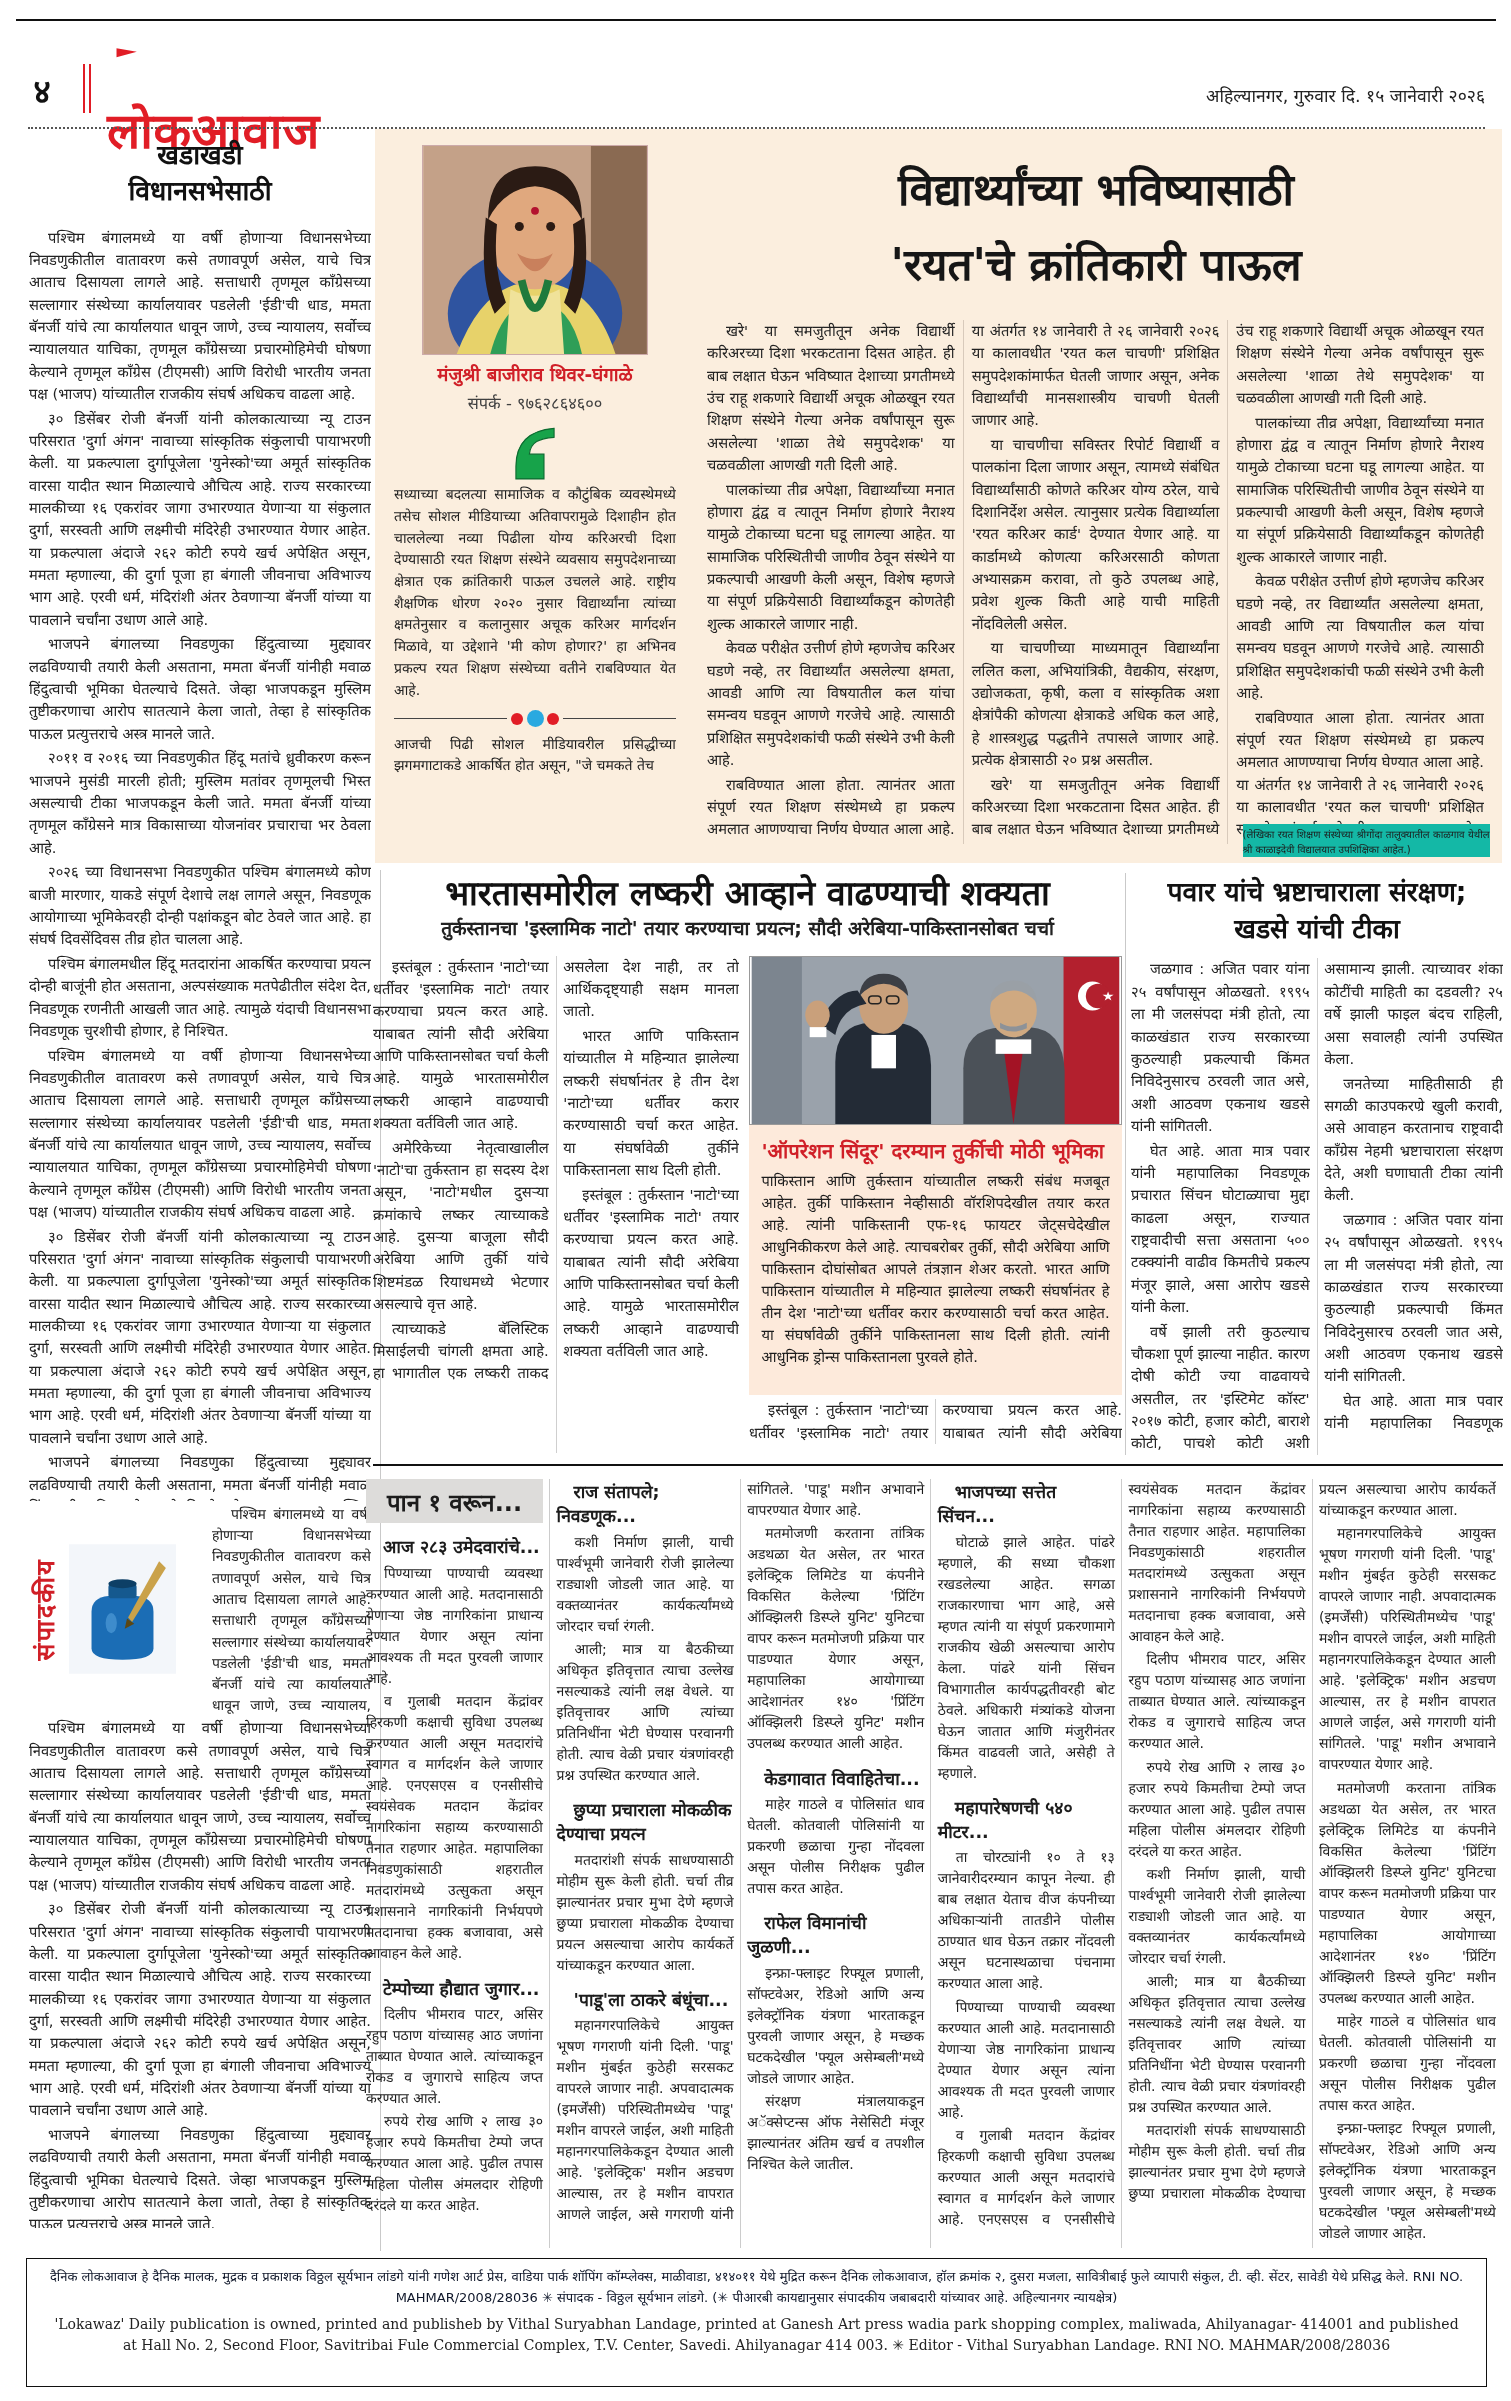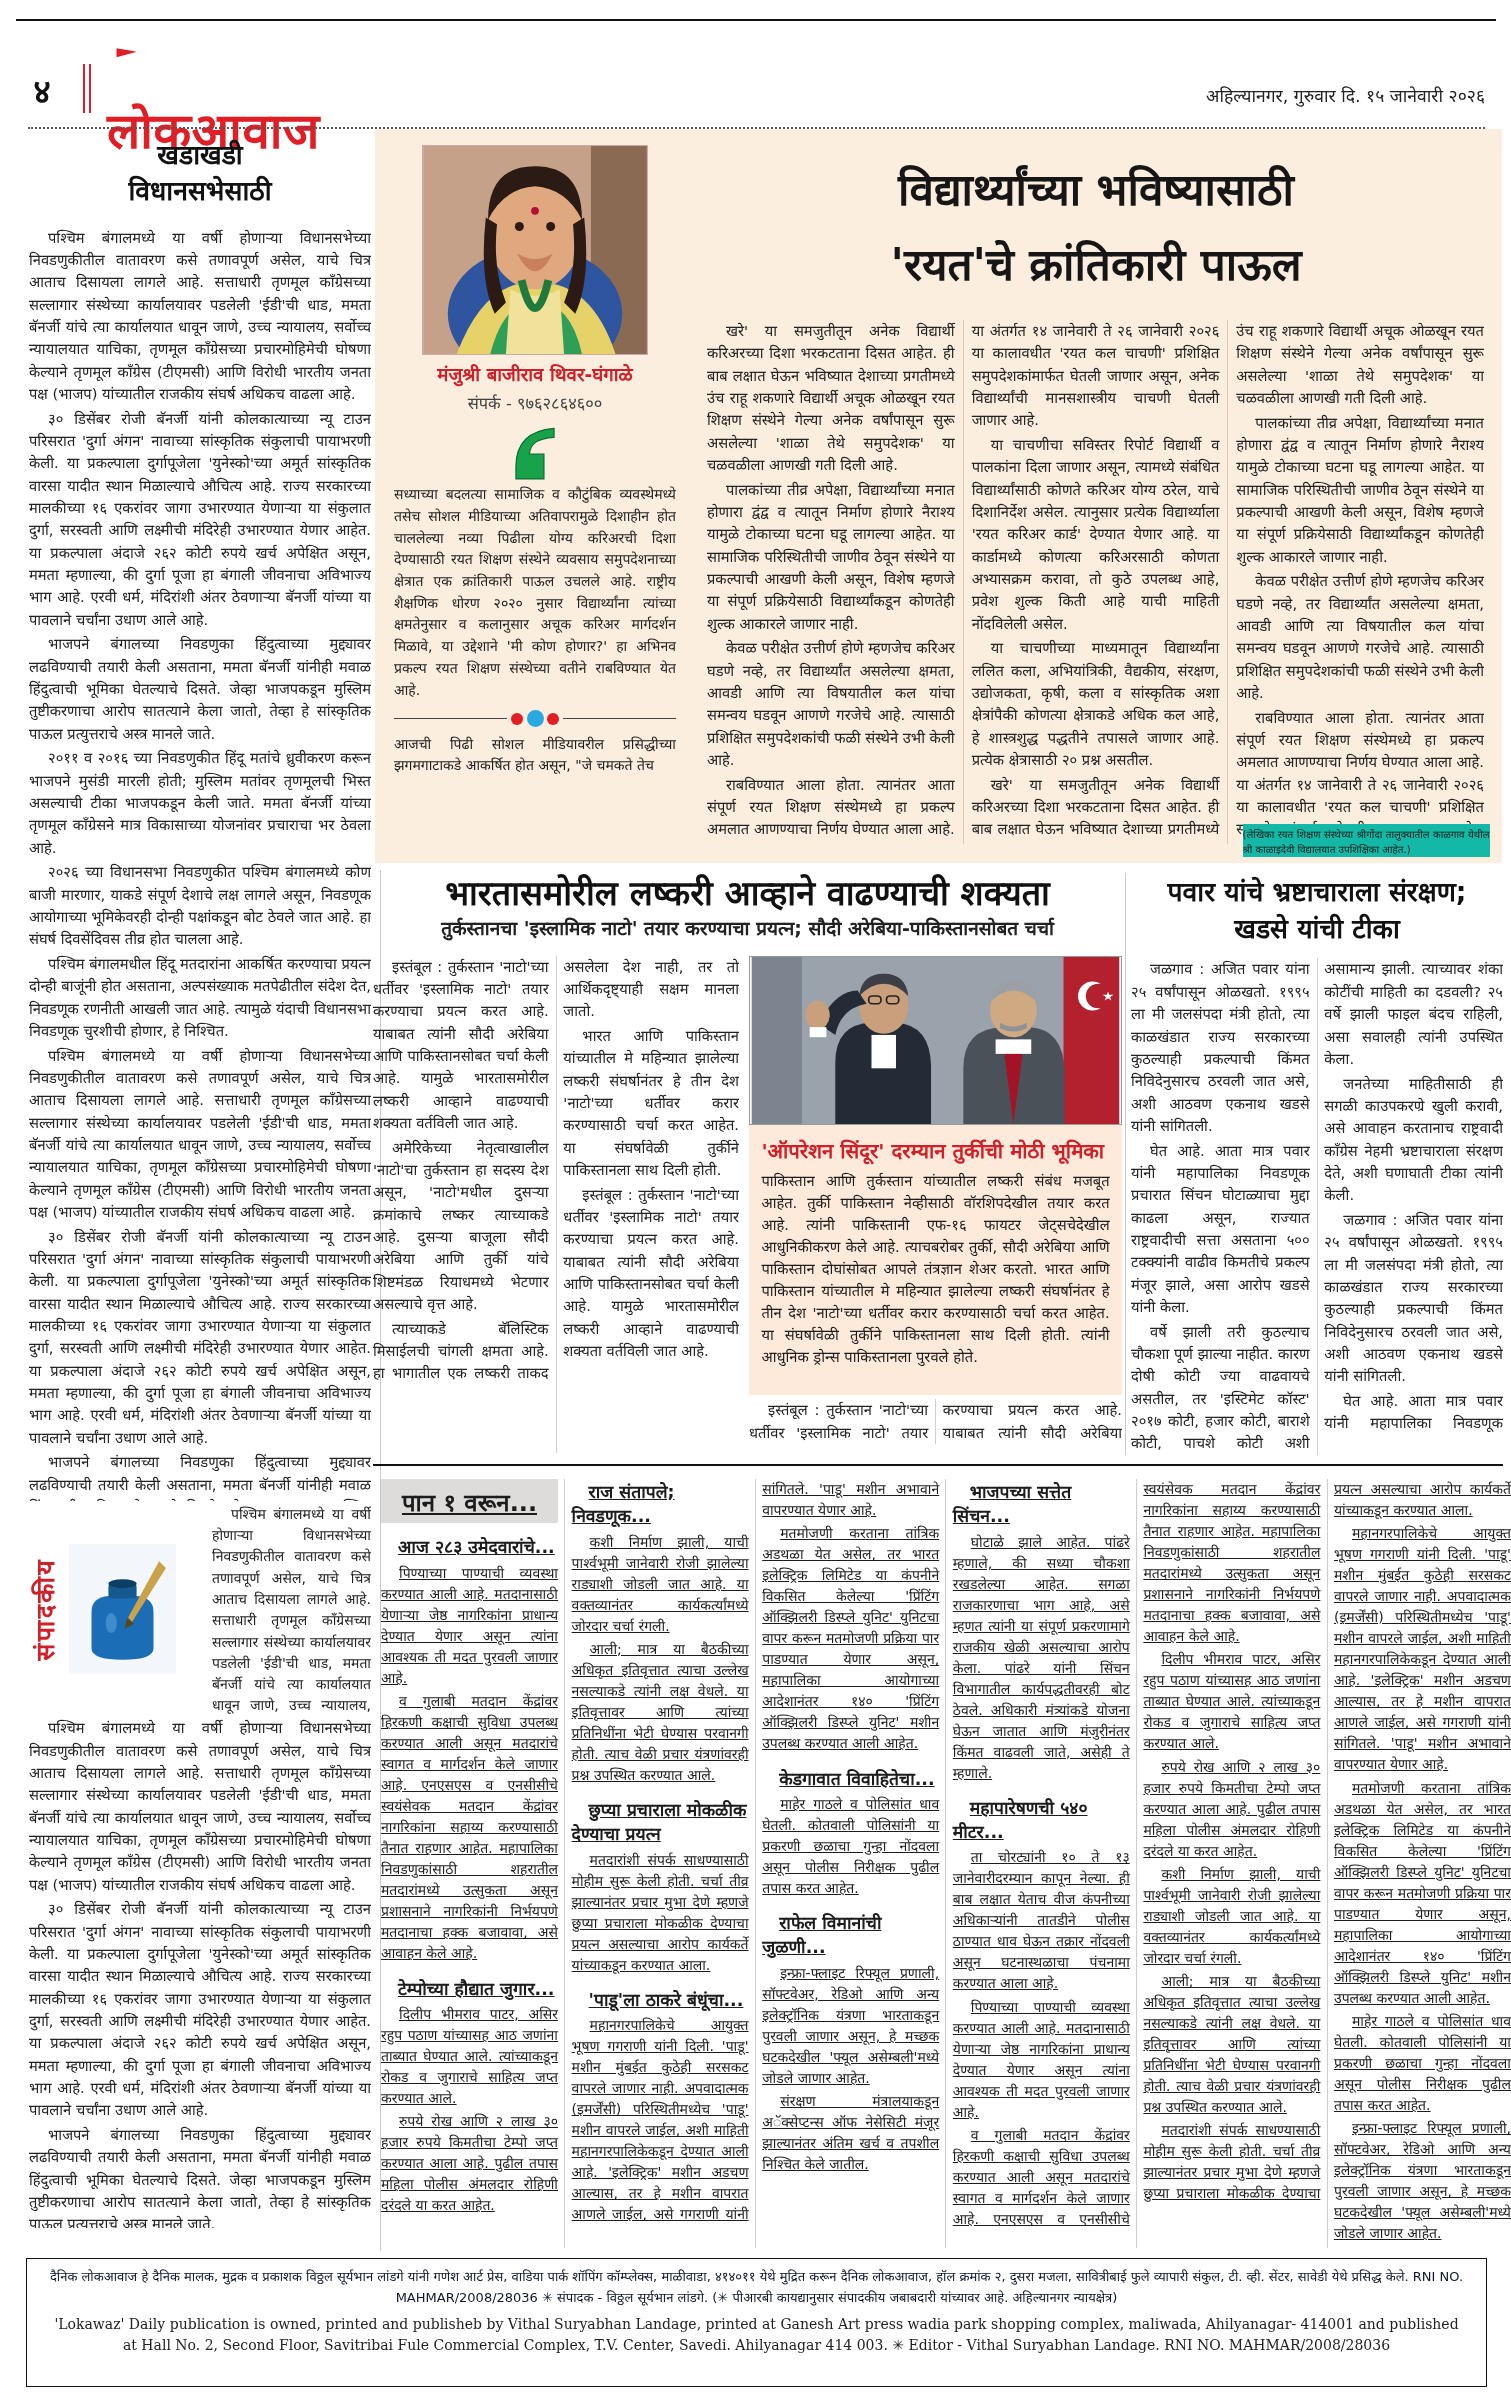--- a/index.html
+++ b/index.html
@@ -71,21 +71,21 @@
   #v-rule-mid { left:1125px; top:873px; width:1.1px; height:582px; background:#c9c9c9; }
 
   
   #pawar { left:1131px; top:873px; width:372px; height:586px; }
   #pawar-headline { text-align:center; font-size:26.5px; font-weight:bold; line-height:1.4; color:#111; margin-bottom:11.3px; }
   #pawar-body { height:497px; }
 
   #mid-rule { left:373px; top:1464px; width:1130px; height:2.3px; background:#111; }
 
   
-  #continuation { left:381px; top:1479px; width:1130px; height:769px;text-decoration:underline; }
+  #continuation { left:366px; top:1479px; width:1130px; height:769px; }
   #cont-flow { height:769px; }
   .section-box { background:#dddcda; text-align:center; font-size:24px; font-weight:bold; padding:5.6px 0; margin-bottom:9px; break-inside:avoid; }
   .sub-head { font-size:17.5px; font-weight:bold; margin:11.3px 0 4.5px; text-indent:17px; break-after:avoid; }
   #cont-flow p { font-size:14px; line-height:1.5; text-align:justify; text-indent:18px; margin-bottom:2.3px; }
 
   
   #footer { left:26px; top:2258px; width:1461px; height:129px; border:1.7px solid #111; padding:8px 22.6px; text-align:center; }
   #footer-mr { font-size:13px; line-height:1.6; color:#0f172a; }
   #footer-en { margin-top:5.6px; font-family:"DejaVu Serif", serif; font-size:14px; line-height:1.5; color:#222; }
 </style>

